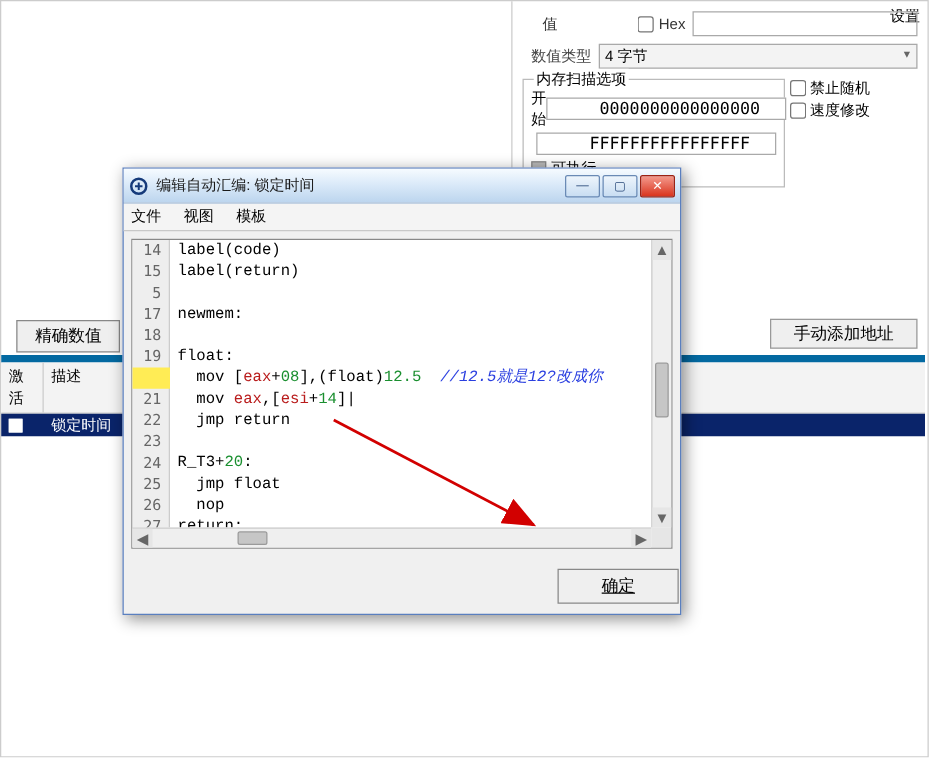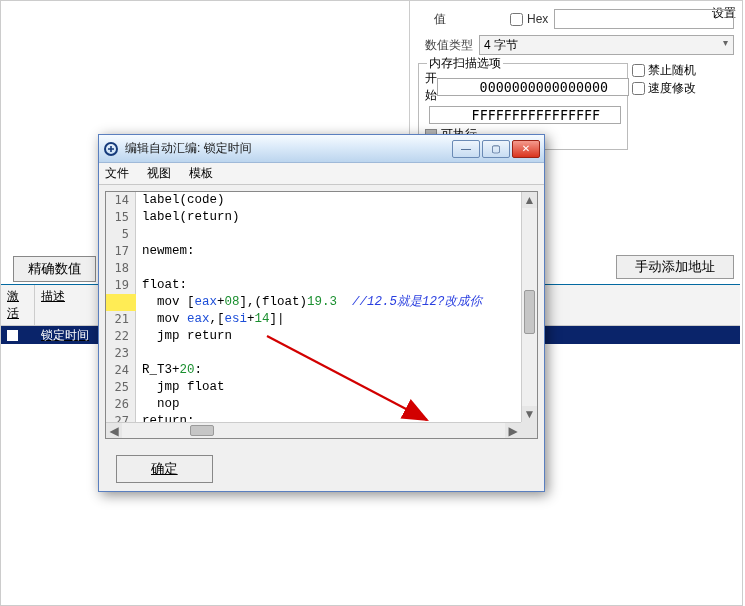--- a/index.html
+++ b/index.html
@@ -59,22 +59,21 @@
 
 
 .memview-btn{
   position:absolute; left:12px; top:255px; border:1px solid #888; background:#efefef;
   padding:3px 14px;
 }
 
 
 .list-area{
   position:absolute; left:0; right:2px; top:283px; bottom:2px;
-  border-top:1px solid #0369a1;
-  text-decoration:underline;
+  border-top:6px solid #0369a1;
 }
 .list-head{
   display:flex; background:#f3f3f3; border-bottom:1px solid #ccc; font-size:12px;
 }
 .list-head .col{ padding:3px 6px; border-right:1px solid #ccc;}
 .col-act{width:34px;} .col-desc{width:78px;}
 .list-row{ display:flex; align-items:center; background:#0a246a; color:#fff; height:18px; font-size:12px;}
 .list-row .cell{padding:0 6px;}
 .list-row .chkcell{width:34px; display:flex; align-items:center; justify-content:flex-start;}
 .list-row .chkcell .cb{width:11px;height:11px;border:1px solid #fff;background:#fff;}
@@ -119,39 +118,39 @@
   color:#666;
 }
 .gutter .ln{height:17px;line-height:17px;text-align:right;padding-right:6px;}
 .codetxt{
   position:absolute;left:30px;right:16px;top:0;bottom:16px;
   font-family:Consolas,"Courier New",monospace;font-size:12.5px;
   line-height:17px;white-space:pre;overflow:hidden;padding-left:6px;
 }
 .codetxt .blk{color:#000;}
 .codetxt .num{color:#1a8f2f;}
-.codetxt .reg{color:#1d4ed8;}
+.codetxt .reg{color:#b91c1c;}
 .codetxt .cmt{color:#2a3fe0;font-style:italic;}
 .hl-line{position:absolute;left:0;width:30px;height:17px;background:#ffec55;}
 .code-scroll-v{
   position:absolute;right:0;top:0;bottom:16px;width:16px;background:#efefef;
   border-left:1px solid #ccc;
 }
 .code-scroll-v .thumb{position:absolute;left:2px;right:2px;top:98px;height:44px;background:#c6c6c6;border:1px solid #9a9a9a;border-radius:2px;}
 .code-scroll-v .arr{position:absolute;left:0;right:0;height:16px;display:flex;align-items:center;justify-content:center;color:#666;background:#e6e6e6;}
 .code-scroll-v .arr.up{top:0;} .code-scroll-v .arr.dn{bottom:0;}
 .code-scroll-h{
   position:absolute;left:0;right:16px;bottom:0;height:16px;background:#efefef;
   border-top:1px solid #ccc;
 }
 .code-scroll-h .arr{position:absolute;top:0;bottom:0;width:16px;display:flex;align-items:center;justify-content:center;color:#666;background:#e6e6e6;}
 .code-scroll-h .arr.l{left:0;} .code-scroll-h .arr.r{right:0;}
 .code-scroll-h .thumb{position:absolute;top:2px;bottom:2px;left:84px;width:24px;background:#c6c6c6;border:1px solid #9a9a9a;border-radius:2px;}
 .corner{position:absolute;right:0;bottom:0;width:16px;height:16px;background:#e6e6e6;}
-.dlg-foot{display:flex;justify-content:flex-start;padding:10px 17px;text-decoration:underline;}
+.dlg-foot{display:flex;justify-content:flex-end;padding:10px 1px;text-decoration:underline;}
 .okbtn{border:1px solid #888;background:#efefef;padding:4px 34px;}
 
 
 .arrow-svg{
   position:absolute; left:160px; top:195px; width:180px; height:100px;
   pointer-events:none;
 }
 
 .settings-lbl{position:absolute; right:6px; top:4px; font-size:12px;}
 </style>
@@ -269,21 +268,21 @@
         <div class="ln">25</div>
         <div class="ln">26</div>
         <div class="ln">27</div>
       </div>
       <div class="codetxt"><span class="blk">label(code)</span>
 <span class="blk">label(return)</span>
 
 <span class="blk">newmem:</span>
 
 <span class="blk">float:</span>
-<span class="blk">  mov [</span><span class="reg">eax</span><span class="blk">+</span><span class="num">08</span><span class="blk">],(float)</span><span class="num">19.3</span><span>  </span><span class="cmt">//12.5就是12?改成你</span>
+<span class="blk">  mov [</span><span class="reg">eax</span><span class="blk">+</span><span class="num">08</span><span class="blk">],(float)</span><span class="num">12.5</span><span>  </span><span class="cmt">//12.5就是12?改成你</span>
 <span class="blk">  mov </span><span class="reg">eax</span><span class="blk">,[</span><span class="reg">esi</span><span class="blk">+</span><span class="num">14</span><span class="blk">]</span><span class="blk">|</span>
 <span class="blk">  jmp return</span>
 
 <span class="blk">R_T3+</span><span class="num">20</span><span class="blk">:</span>
 <span class="blk">  jmp float</span>
 <span class="blk">  nop</span>
 <span class="blk">return:</span></div>
       <div class="code-scroll-v">
         <div class="arr up">▲</div>
         <div class="thumb"></div>

